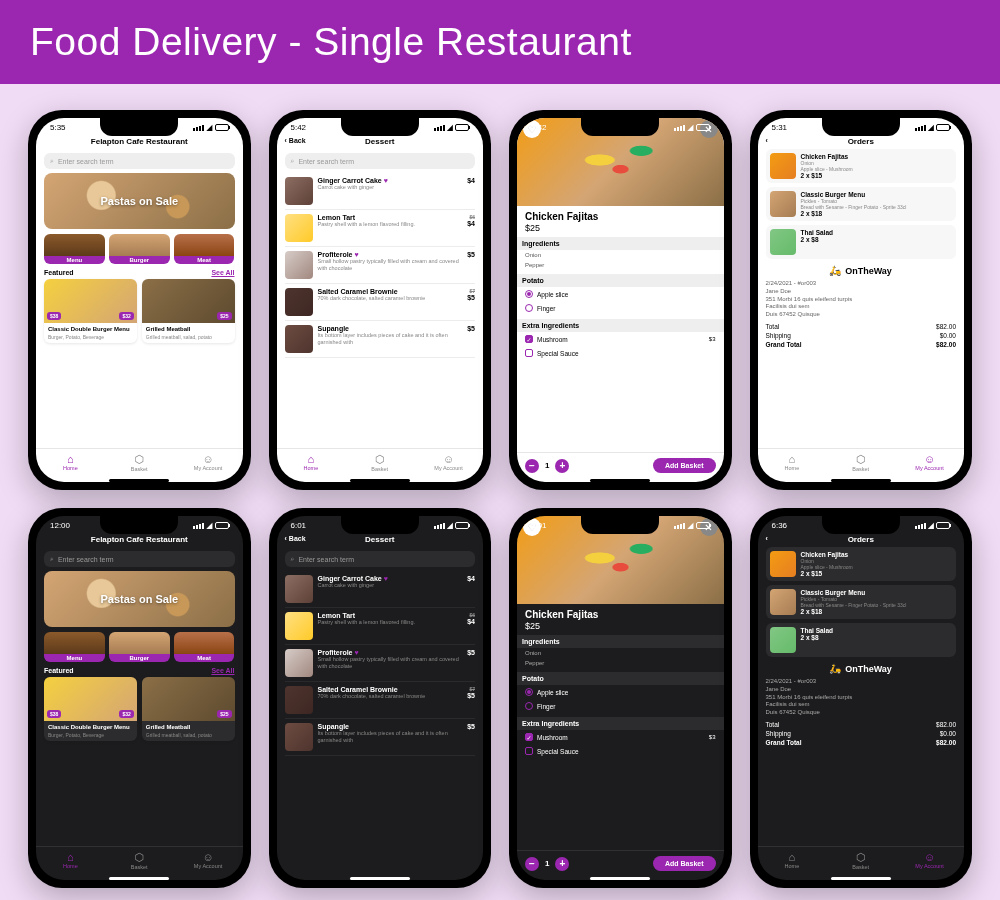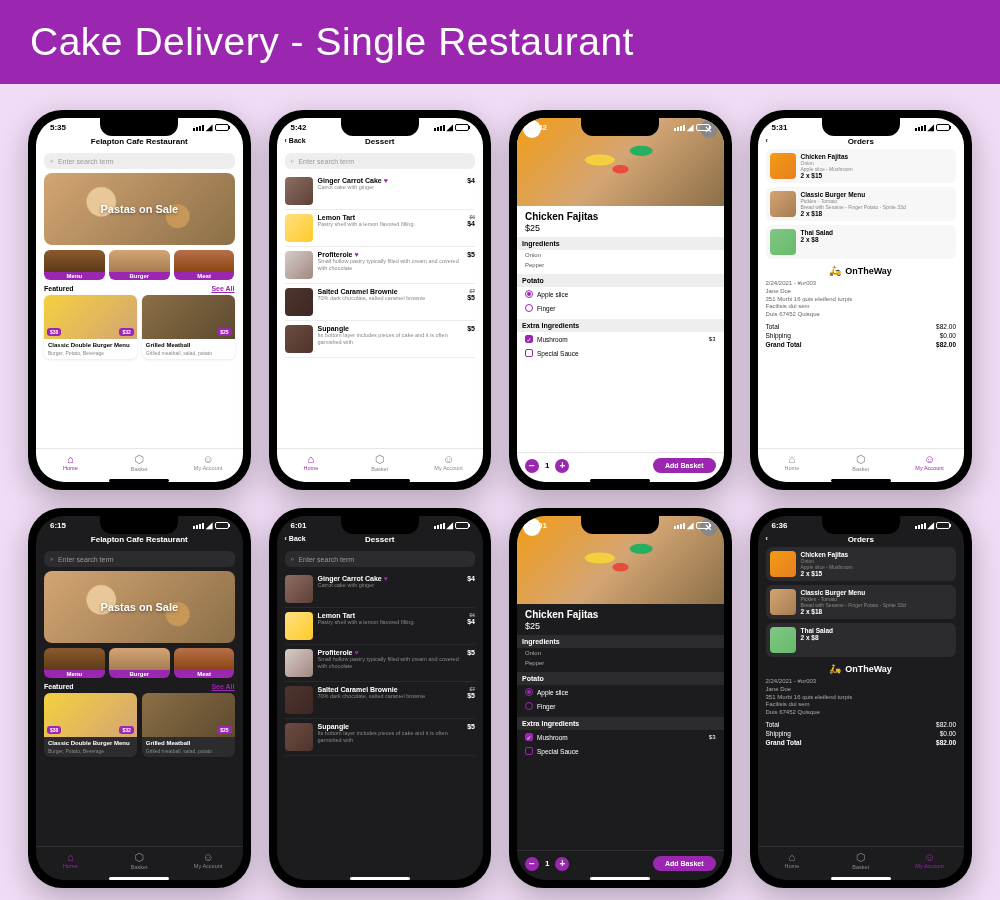--- a/index.html
+++ b/index.html
@@ -3,30 +3,30 @@
 <meta charset="utf-8">
 <style>
   *{box-sizing:border-box;margin:0;padding:0;font-family:-apple-system,Helvetica,Arial,sans-serif}
   body{background:#f0dcf5;width:1000px;height:900px;overflow:hidden}
   .banner{background:#9b27b0;color:#fff;font-size:39px;font-weight:300;padding:20px 30px;letter-spacing:.5px}
   .grid{display:grid;grid-template-columns:repeat(4,1fr);gap:18px;padding:26px 28px}
   .phone{background:#000;border-radius:34px;padding:8px;box-shadow:0 10px 30px rgba(0,0,0,.25);position:relative;height:380px}
   .notch{position:absolute;top:8px;left:50%;transform:translateX(-50%);width:78px;height:18px;background:#000;border-radius:0 0 12px 12px;z-index:10}
   .screen{background:#fff;border-radius:28px;height:100%;overflow:hidden;display:flex;flex-direction:column;position:relative;font-size:7px}
   .dark .screen{background:#1c1c1e;color:#fff}
-  .sb{display:flex;justify-content:space-between;padding:5px 14px 2px;font-size:8px;font-weight:700}
+  .sb{display:flex;justify-content:space-between;padding:5px 14px 2px;font-size:8px;font-weight:400}
   .sb .sig{display:flex;gap:2px;align-items:center}
   .bars{display:inline-flex;gap:1px;align-items:flex-end}.bars i{width:2px;background:currentColor;display:block}.bars i:nth-child(1){height:3px}.bars i:nth-child(2){height:4px}.bars i:nth-child(3){height:5px}.bars i:nth-child(4){height:6px}
   .batt{width:14px;height:7px;border:1px solid currentColor;border-radius:2px;position:relative}.batt::after{content:'';position:absolute;right:-2px;top:1px;width:1px;height:3px;background:currentColor}
   .hdr{text-align:center;font-size:8px;font-weight:600;padding:3px 8px;position:relative}
   .hdr .back{position:absolute;left:8px;top:3px;font-size:7px;display:flex;align-items:center;gap:2px}
   .search{margin:4px 8px;background:#eee;border-radius:6px;padding:4px 6px;display:flex;align-items:center;gap:4px;color:#999;font-size:7px}
   .dark .search{background:#2c2c2e}
   .content{flex:1;overflow:hidden;padding:0 8px}
-  .hero{height:72px;border-radius:8px;background:linear-gradient(135deg,#d4a574,#8b6f47);display:flex;align-items:center;justify-content:center;color:#fff;font-size:11px;font-weight:600;position:relative;overflow:hidden}
+  .hero{height:56px;border-radius:8px;background:linear-gradient(135deg,#d4a574,#8b6f47);display:flex;align-items:center;justify-content:center;color:#fff;font-size:11px;font-weight:600;position:relative;overflow:hidden}
   .hero::before{content:'';position:absolute;inset:0;background:radial-gradient(circle at 30% 40%,#e8c898 10%,transparent 11%),radial-gradient(circle at 70% 60%,#c89858 8%,transparent 9%)}
   .hero span{position:relative;z-index:1;text-shadow:0 1px 3px rgba(0,0,0,.5)}
   .cats{display:flex;gap:4px;margin-top:5px}
   .cat{flex:1;border-radius:6px;overflow:hidden;position:relative;height:30px}
   .cat-img{height:22px;background:#c89858}
   .cat:nth-child(1) .cat-img{background:linear-gradient(#8b5a2b,#5d3a1a)}
   .cat:nth-child(2) .cat-img{background:linear-gradient(#d4a574,#a67c52)}
   .cat:nth-child(3) .cat-img{background:linear-gradient(#b8704a,#8b4513)}
   .cat-lbl{background:#9b27b0;color:#fff;text-align:center;font-size:6px;padding:1px;font-weight:600}
   .sect{display:flex;justify-content:space-between;margin:5px 0 3px;font-size:7px}
@@ -97,21 +97,21 @@
   .c3{background:linear-gradient(135deg,#d7ccc8,#a1887f)}
   .c4{background:linear-gradient(135deg,#4e342e,#3e2723)}
   .c5{background:linear-gradient(135deg,#6d4c41,#4e342e)}
   .c6{background:linear-gradient(135deg,#f39c12,#e67e22)}
   .c7{background:linear-gradient(135deg,#d4a574,#a67c52)}
   .c8{background:linear-gradient(135deg,#81c784,#66bb6a)}
 </style>
 </head>
 <body>
 
-<div class="banner">Cake Delivery - Single Restaurant</div>
+<div class="banner">Food Delivery - Single Restaurant</div>
 
 <div class="grid">
 
 <div class="phone">
 <div class="notch"></div>
 <div class="screen">
 <div class="sb">
           <span>5:35</span>
           <span class="sig">
             <span class="bars">
@@ -399,21 +399,21 @@
           <div class="tab active"><span class="ico">☺</span><span>My Account</span></div>
         </div>
 <div class="hind"></div>
 </div>
     </div>
 
 <div class="phone dark">
 <div class="notch"></div>
 <div class="screen">
 <div class="sb">
-          <span>6:15</span>
+          <span>12:00</span>
           <span class="sig">
             <span class="bars">
               <i></i>
               <i></i>
               <i></i>
               <i></i>
             </span>
             <span>◢</span>
             <span class="batt"></span>
           </span>

